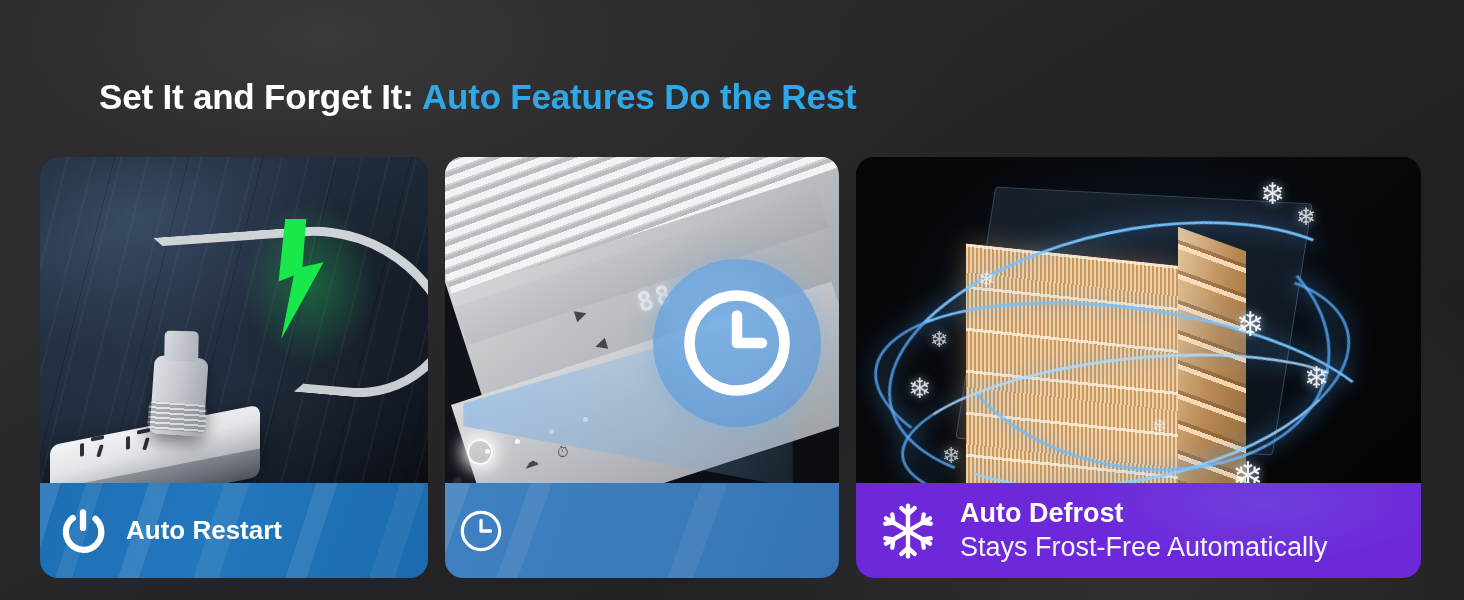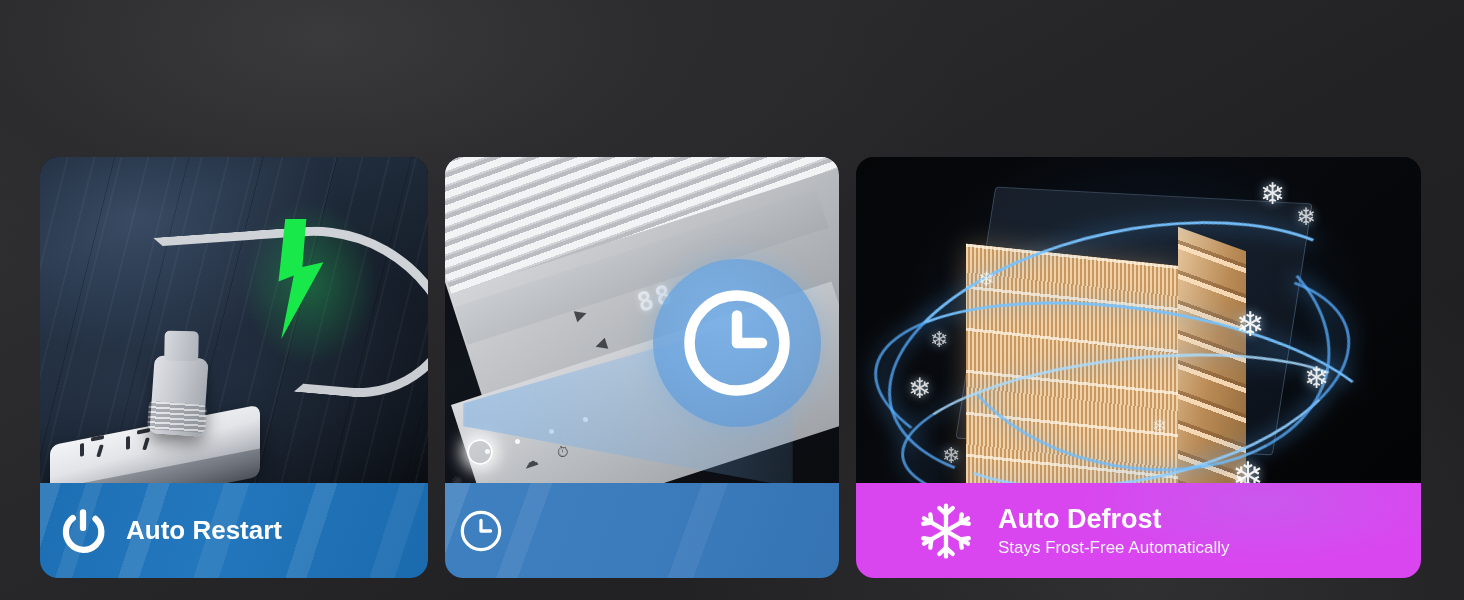--- a/index.html
+++ b/index.html
@@ -86,29 +86,29 @@
     background:linear-gradient(110deg, rgba(255,255,255,.10) 0 6%, rgba(255,255,255,0) 6% 20%,
       rgba(255,255,255,.07) 20% 25%, rgba(255,255,255,0) 25% 60%,
       rgba(255,255,255,.06) 60% 66%, rgba(255,255,255,0) 66% 100%);
     pointer-events:none;
   }
   .c2 .cap-icon{ width:72px; }
   .c2 .cap-title{ font-size:21px; }
   .c2 .cap-sub{ font-size:19px; margin-top:5px; }
 
   
-  .c3 .caption{ background:#d946ef;padding-left:38px; }
+  .c3 .caption{ background:#6d28d9; }
   .c3 .caption::after{
     content:""; position:absolute; inset:0;
     background:radial-gradient(ellipse 260px 90px at 72% 20%, rgba(120,180,230,.16), rgba(0,0,0,0) 70%);
     pointer-events:none;
   }
   .c3 .cap-icon{ width:104px; }
   .c3 .cap-title{ font-size:27px; }
-  .c3 .cap-sub{ font-size:17px; margin-top:4px; }
+  .c3 .cap-sub{ font-size:27px; margin-top:4px; }
 
   .cap-inner{ position:relative; z-index:2; display:flex; align-items:center; width:100%; }
 
   
   .ph1{
     background:
       radial-gradient(ellipse 300px 200px at 24% 18%, rgba(90,115,150,.40), rgba(0,0,0,0) 68%),
       radial-gradient(ellipse 420px 260px at 30% 72%, rgba(70,95,130,.35), rgba(0,0,0,0) 72%),
       linear-gradient(158deg,#1b2736 0%,#222f40 22%,#151d28 58%,#0a0d12 100%);
   }
@@ -303,20 +303,24 @@
     line-height:1;
   }
 
   .pwr-icon svg, .clk-icon svg, .snow-icon svg{ display:block; }
 </style>
 </head>
 <body>
 
 <div class="stage">
 
+  <div class="headline">
+    <span class="h-white">Set It and Forget It:</span>
+    <span class="h-accent">Auto Features Do the Rest</span>
+  </div>
 
   <div class="cards">
 
     <div class="card c1">
       <div class="photo ph1">
         <div class="wood"></div>
         <div class="wood2"></div>
         <div class="bolt-glow"></div>
         <div class="cable"></div>
         <div class="cable2"></div>

